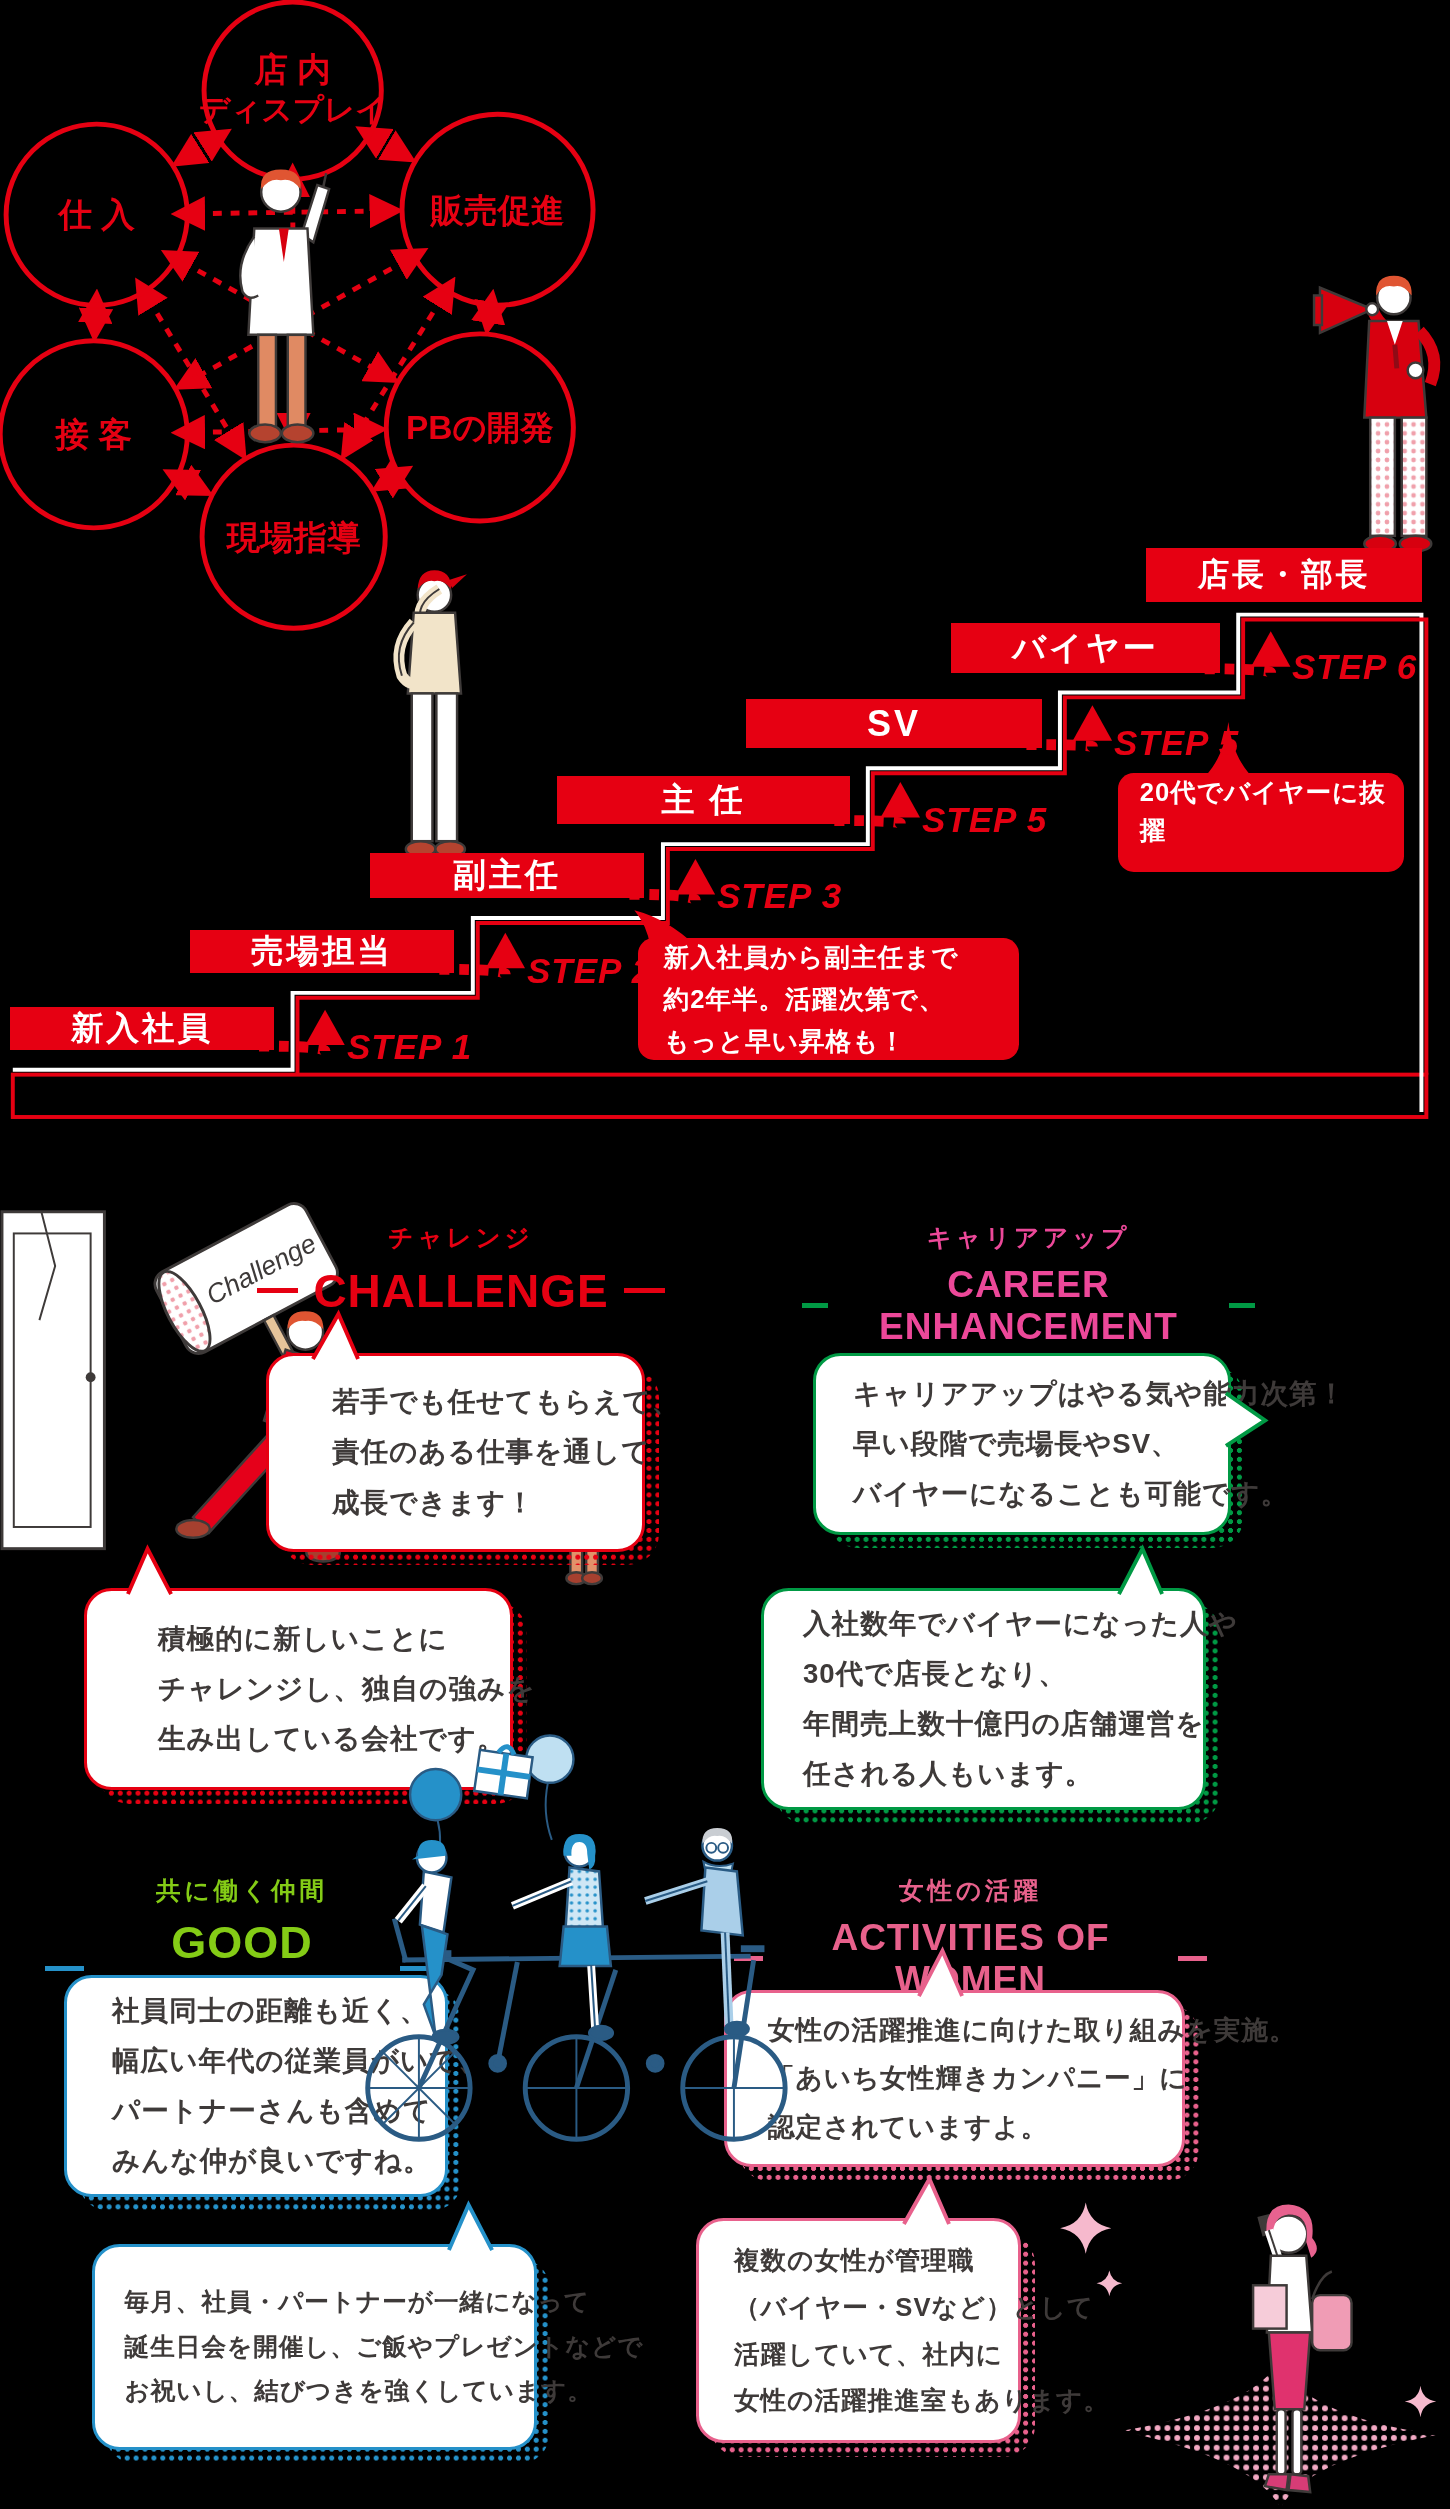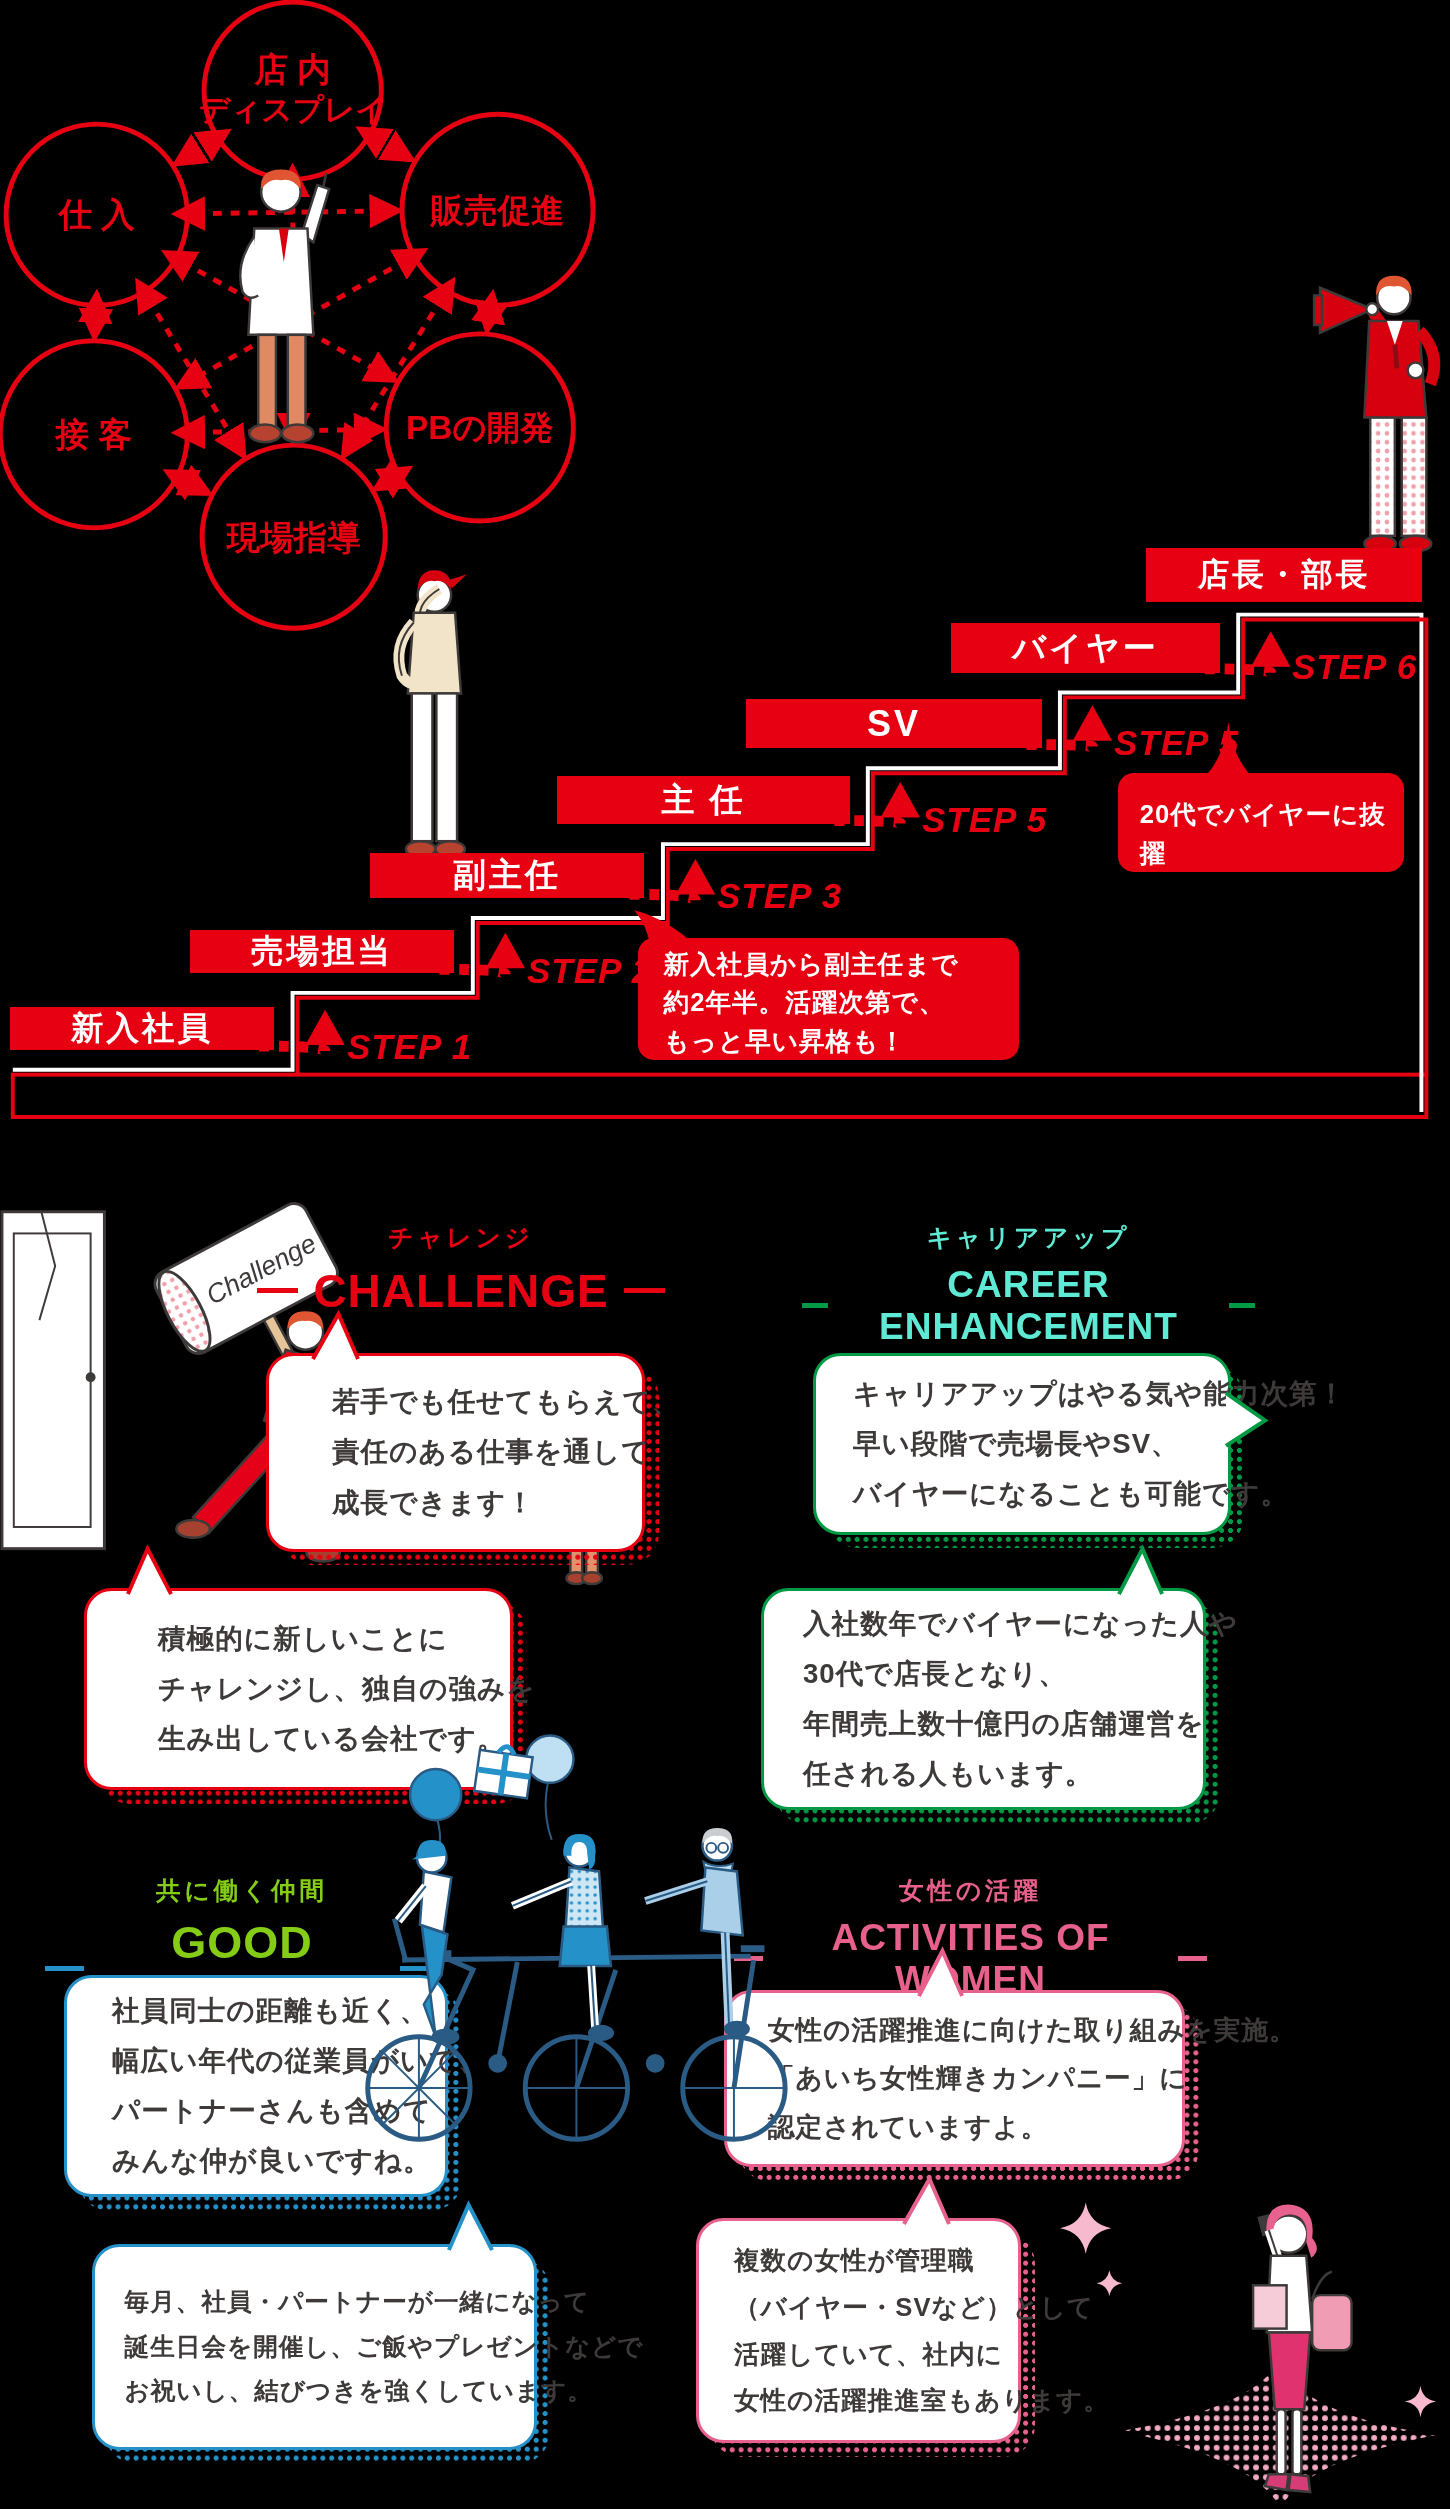--- a/index.html
+++ b/index.html
@@ -3,33 +3,33 @@
 <meta charset="utf-8">
 <style>
   html,body{margin:0;padding:0;background:#000;}
   #stage{position:relative;width:1450px;height:2510px;background:#000;overflow:hidden;
          font-family:"Liberation Sans","DejaVu Sans",sans-serif;}
   svg{position:absolute;}
   .bar{position:absolute;background:#e60012;color:#fff;display:flex;align-items:center;justify-content:center;
        font-weight:bold;letter-spacing:3px;z-index:4;}
   .step-label{position:absolute;color:#e60012;font-weight:800;font-size:35px;letter-spacing:1px;z-index:5;font-style:italic;}
   .note{position:absolute;background:#e60012;border-radius:15.8px;color:#fff;z-index:6;
-        display:flex;flex-direction:column;justify-content:flex-end;}
+        display:flex;flex-direction:column;justify-content:space-between;}
   .note .line{font-weight:bold;font-size:25.6px;line-height:1.5;letter-spacing:1px;}
   .sec-head{position:absolute;text-align:center;z-index:5;}
   .sec-head .jp{font-size:24.6px;font-weight:bold;letter-spacing:3.9px;margin-bottom:9.9px;}
   .sec-head .en{font-weight:800;display:flex;align-items:center;justify-content:center;gap:15.8px;letter-spacing:1px;}
   .dash{height:4.9px;display:inline-block;}
   .bubble{position:absolute;background:#fff;border:3.9px solid;border-radius:27.6px;box-sizing:border-box;
           display:flex;flex-direction:column;justify-content:center;z-index:6;}
   .bubble .line{font-weight:bold;color:#3e3a39;font-size:27.6px;line-height:1.82;letter-spacing:1px;white-space:nowrap;}
   .shadow{position:absolute;border-radius:31.5px;z-index:2;
           background-image:radial-gradient(var(--c) 2.6px,transparent 2.8px);background-size:8.9px 8.9px;}
   .tail{position:absolute;z-index:7;overflow:visible;}
-  .c-red{color:#e60012}.c-green{color:#5eead4}.c-blue{color:#84cc16}.c-pink{color:#e8618c}
+  .c-red{color:#e60012}.c-green{color:#ec4899}.c-blue{color:#84cc16}.c-pink{color:#e8618c}
   .b-red{border-color:#e60012}.b-green{border-color:#009944}.b-blue{border-color:#2591c9}.b-pink{border-color:#e8618c}
 </style>
 </head>
 <body>
 
 <div id="stage">
 
   <svg style="left:0;top:0;z-index:1" width="611" height="650" viewBox="0 0 620 660">
     <defs>
       <marker id="ah" markerWidth="7" markerHeight="7" refX="5" refY="3.5" orient="auto">

